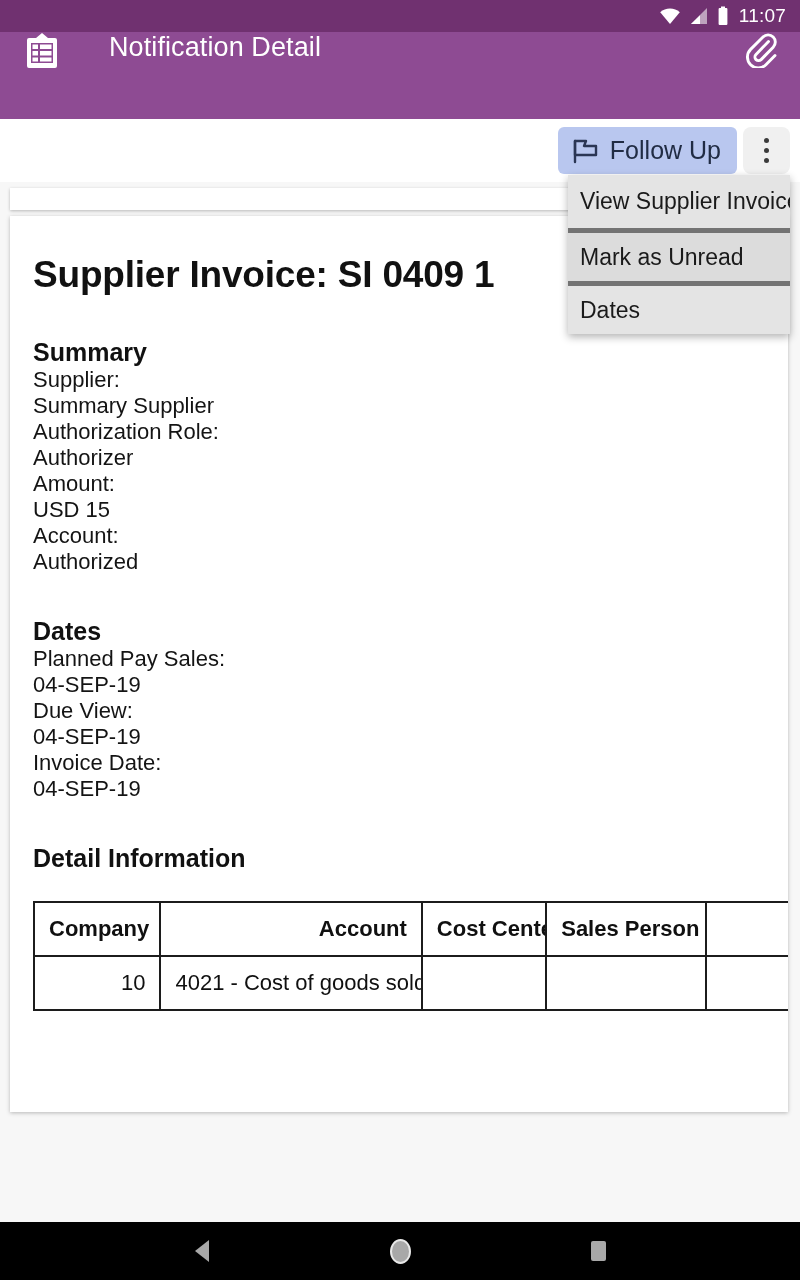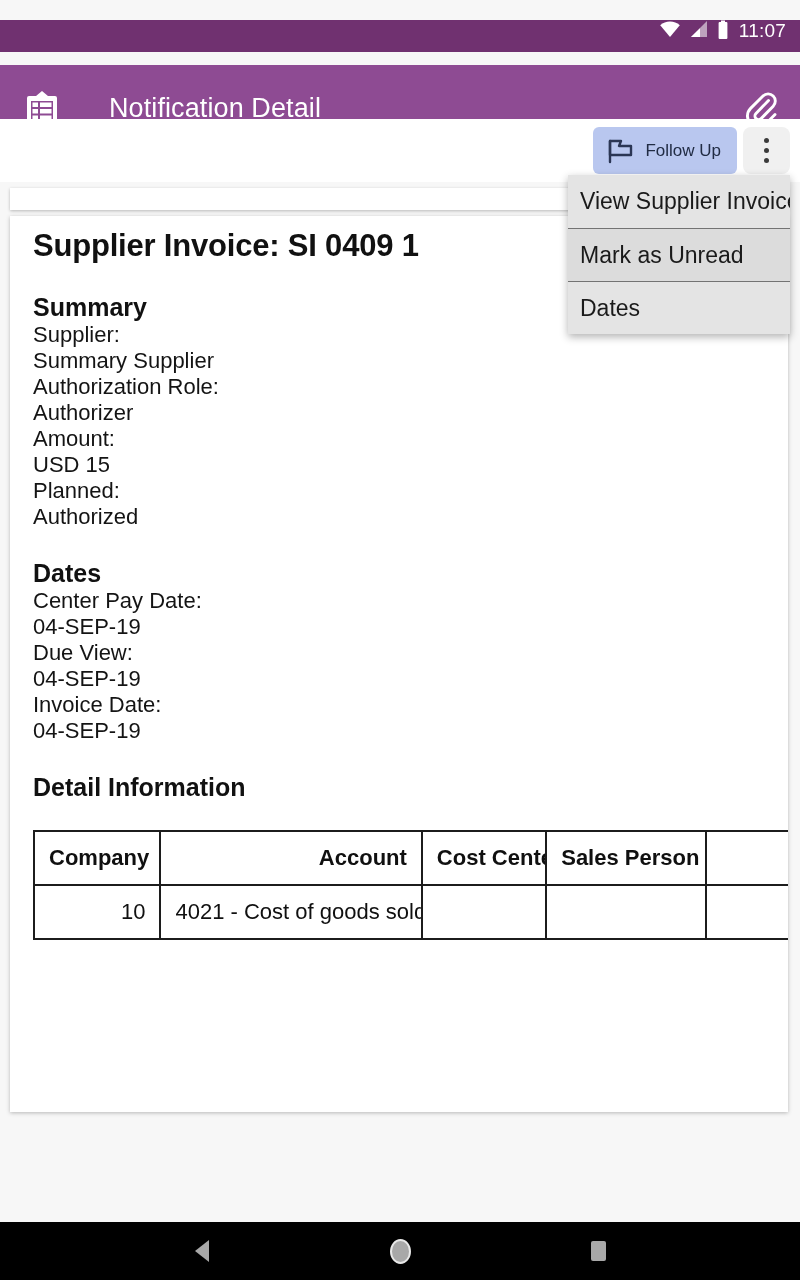--- a/index.html
+++ b/index.html
@@ -20,45 +20,43 @@
     overflow: hidden;
   }
 
   
   #status-bar {
     position: absolute;
     top: 0; left: 0;
     width: 800px; height: 32px;
     background: #703170;
     display: flex;
-    align-items: flex-start;
+    align-items: center;
     justify-content: flex-end;
     padding-right: 14px;
     gap: 8px;
-    margin-top: 20px;
   }
   #status-bar .sb-icon { display: flex; align-items: center; }
   #status-bar .clock {
     color: #ffffff;
     font-size: 19px;
     font-weight: 400;
     letter-spacing: 0.2px;
     margin-left: 2px;
   }
 
   
   #app-bar {
     position: absolute;
     top: 32px; left: 0;
     width: 800px; height: 87px;
     background: #8e4b93;
     display: flex;
-    align-items: center;
+    align-items: flex-start;
     padding: 0 22px 0 24px;
-    margin-top: 33px;
   }
   #app-bar .title {
     color: #ffffff;
     font-size: 27px;
     font-weight: 500;
     margin-left: 49px;
     letter-spacing: 0.1px;
   }
   #app-bar .spacer { flex: 1; }
 
@@ -83,21 +81,21 @@
     background: #b9c7ef;
     border: none;
     border-radius: 6px;
     height: 47px;
     padding: 0 16px 0 13px;
     cursor: pointer;
     font-family: "Liberation Sans", sans-serif;
   }
   #follow-up-button .label {
     color: #212c44;
-    font-size: 17px;
+    font-size: 25px;
     font-weight: 400;
     white-space: nowrap;
     text-align: right;
   }
 
   #overflow-button {
     width: 47px; height: 47px;
     background: #f0f0f0;
     border: none;
     border-radius: 8px;
@@ -128,21 +126,21 @@
   #overflow-menu .menu-item {
     height: 53px;
     display: flex;
     align-items: center;
     padding-left: 12px;
     font-size: 23px;
     color: #1a1a1a;
     background: #e4e4e4;
     cursor: pointer;
     white-space: nowrap;
-    border-top: 1px solid #737373;
+    border-top: 5px solid #737373;
   }
   #overflow-menu .menu-item:first-child { border-top: none; }
   #overflow-menu .menu-item.highlighted { background: #dcdcdc; }
 
   
   #content-area {
     position: absolute;
     top: 182px; left: 0;
     width: 800px; height: 1040px;
     background: #f7f7f7;
@@ -163,32 +161,32 @@
     position: absolute;
     top: 34px; left: 10px;
     width: 778px; height: 896px;
     background: #ffffff;
     box-shadow: 0 1px 4px rgba(0,0,0,0.26);
     overflow: hidden;
     padding: 0 0 0 23px;
   }
 
   #doc-title {
-    font-size: 31px;
+    font-size: 37px;
     font-weight: bold;
     color: #111111;
     letter-spacing: -0.2px;
-    margin-top: 12px;
+    margin-top: 38px;
   }
 
   .section-heading {
     font-size: 25px;
     font-weight: bold;
     color: #111111;
-    margin-top: 29px;
+    margin-top: 42px;
   }
 
   .field-block { }
   .field-label, .field-value {
     font-size: 22px;
     color: #141414;
     line-height: 26px;
   }
 
   
@@ -338,28 +336,28 @@
       </div>
       <div class="field-block">
         <div class="field-label">Authorization Role:</div>
         <div class="field-value">Authorizer</div>
       </div>
       <div class="field-block">
         <div class="field-label">Amount:</div>
         <div class="field-value">USD 15</div>
       </div>
       <div class="field-block">
-        <div class="field-label">Planned:</div>
+        <div class="field-label">Account:</div>
         <div class="field-value">Authorized</div>
       </div>
 
       <div class="section-heading">Dates</div>
 
       <div class="field-block">
-        <div class="field-label">Center Pay Date:</div>
+        <div class="field-label">Planned Pay Sales:</div>
         <div class="field-value">04-SEP-19</div>
       </div>
       <div class="field-block">
         <div class="field-label">Due View:</div>
         <div class="field-value">04-SEP-19</div>
       </div>
       <div class="field-block">
         <div class="field-label">Invoice Date:</div>
         <div class="field-value">04-SEP-19</div>
       </div>

